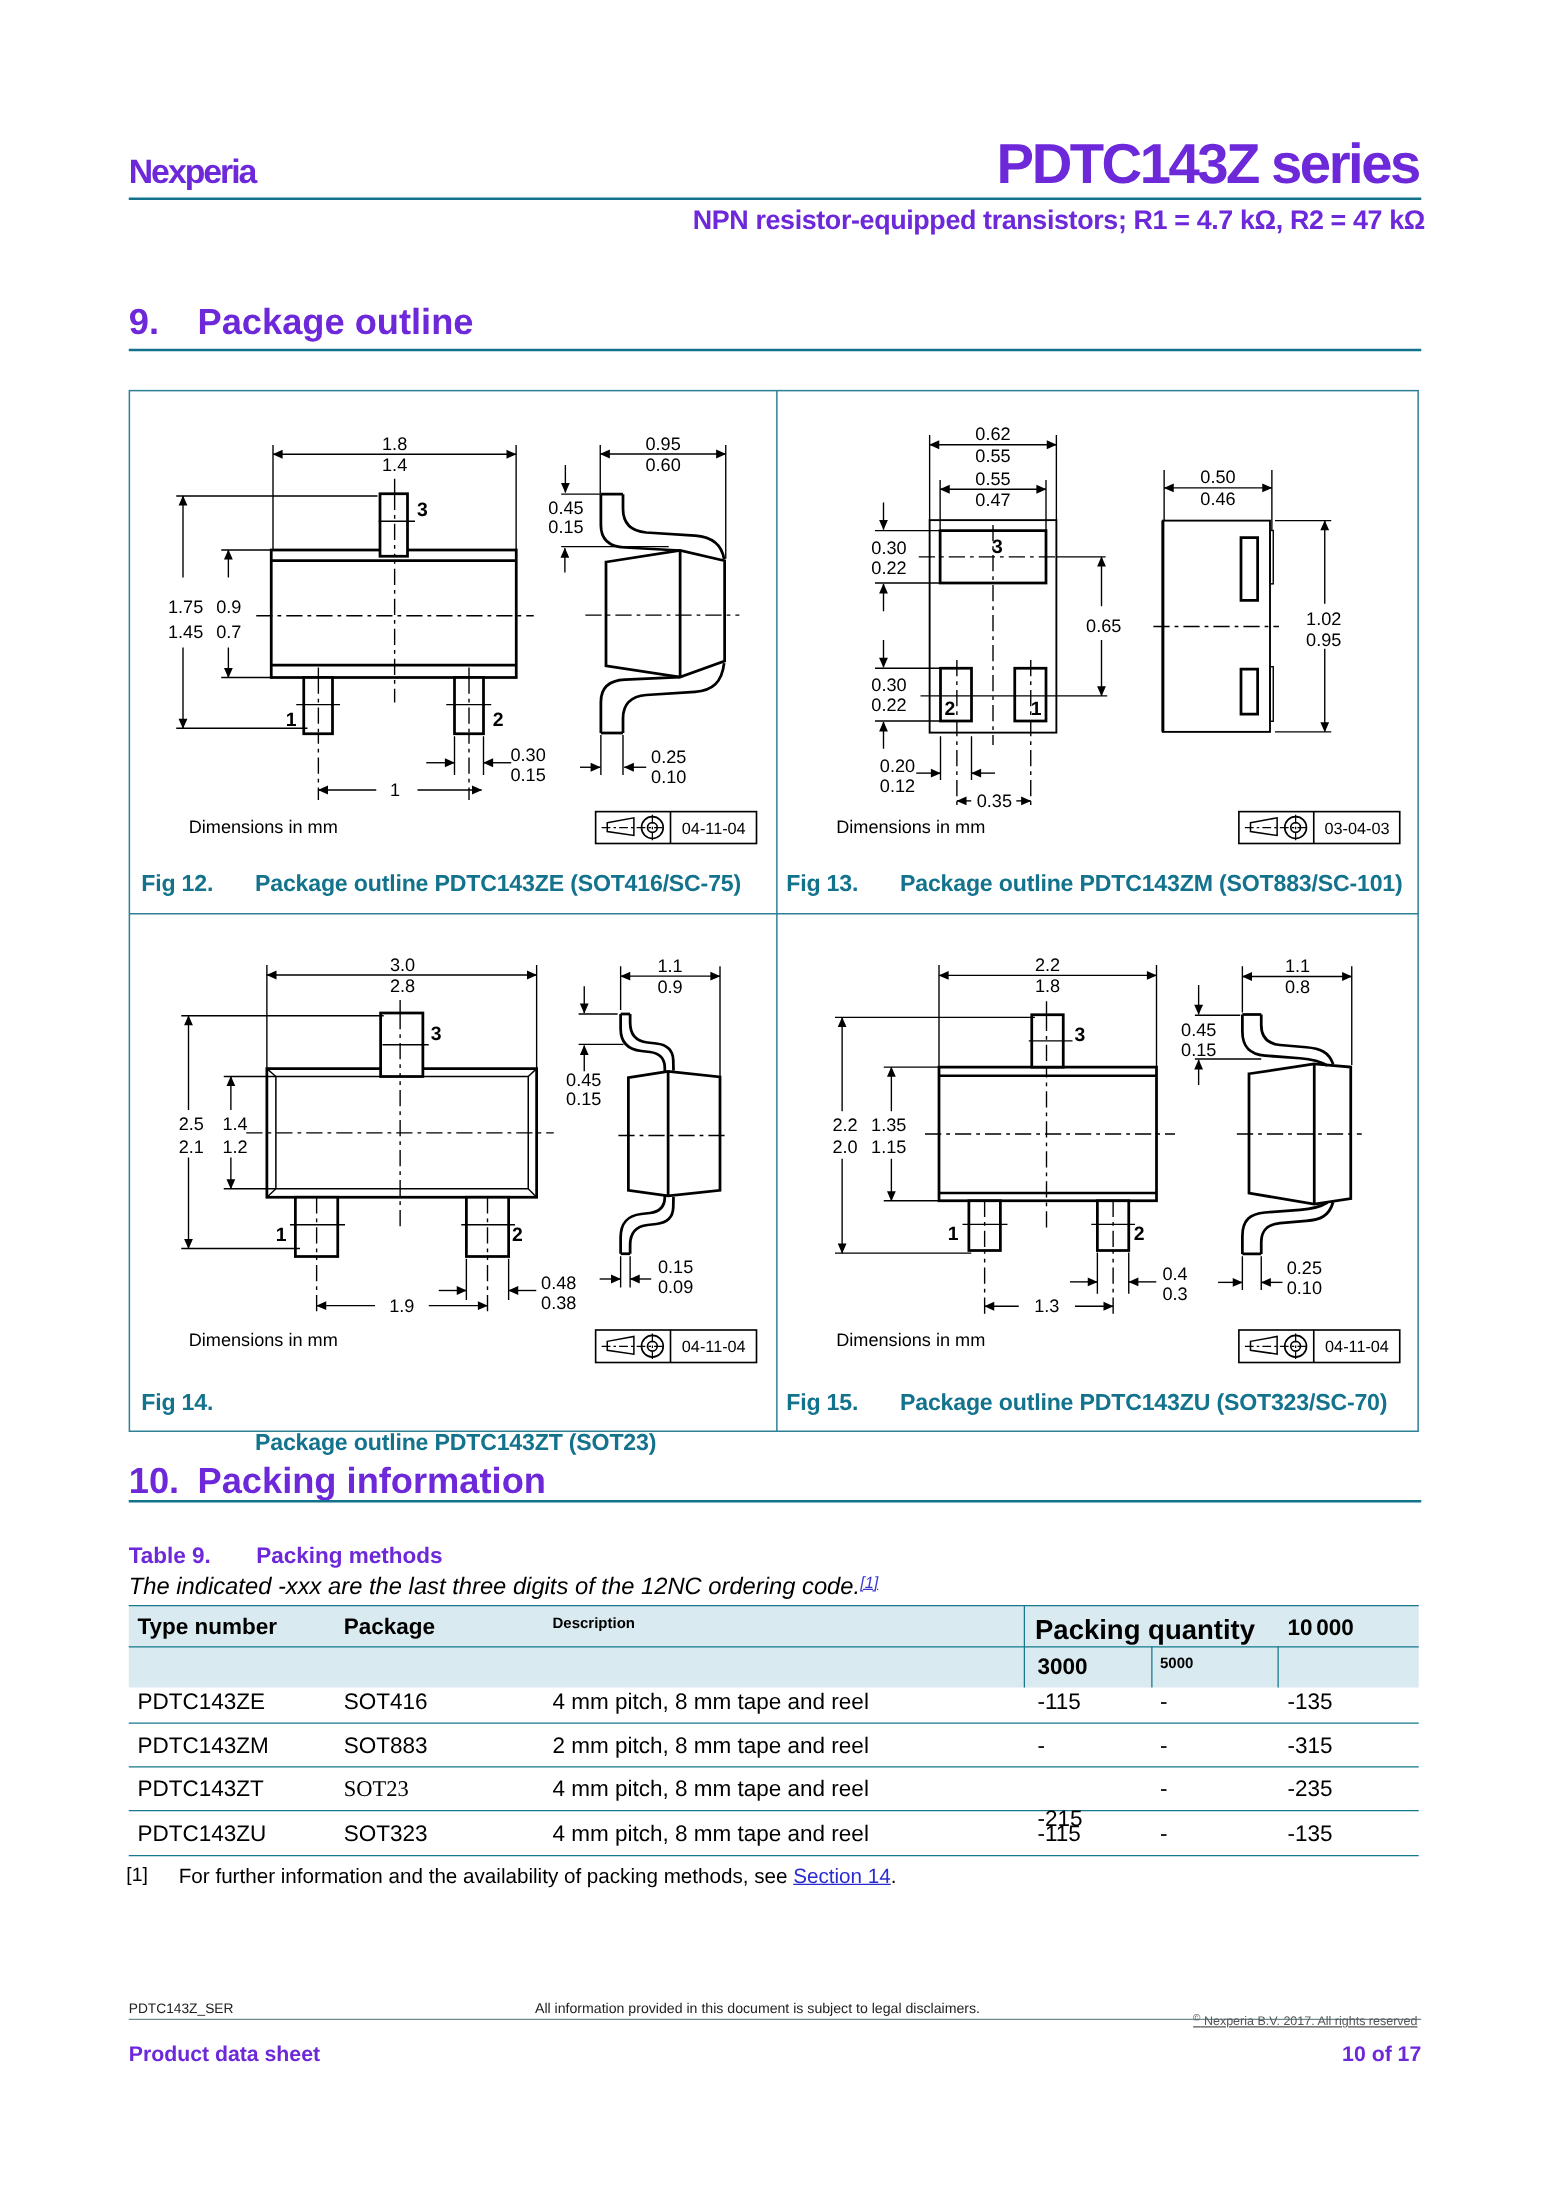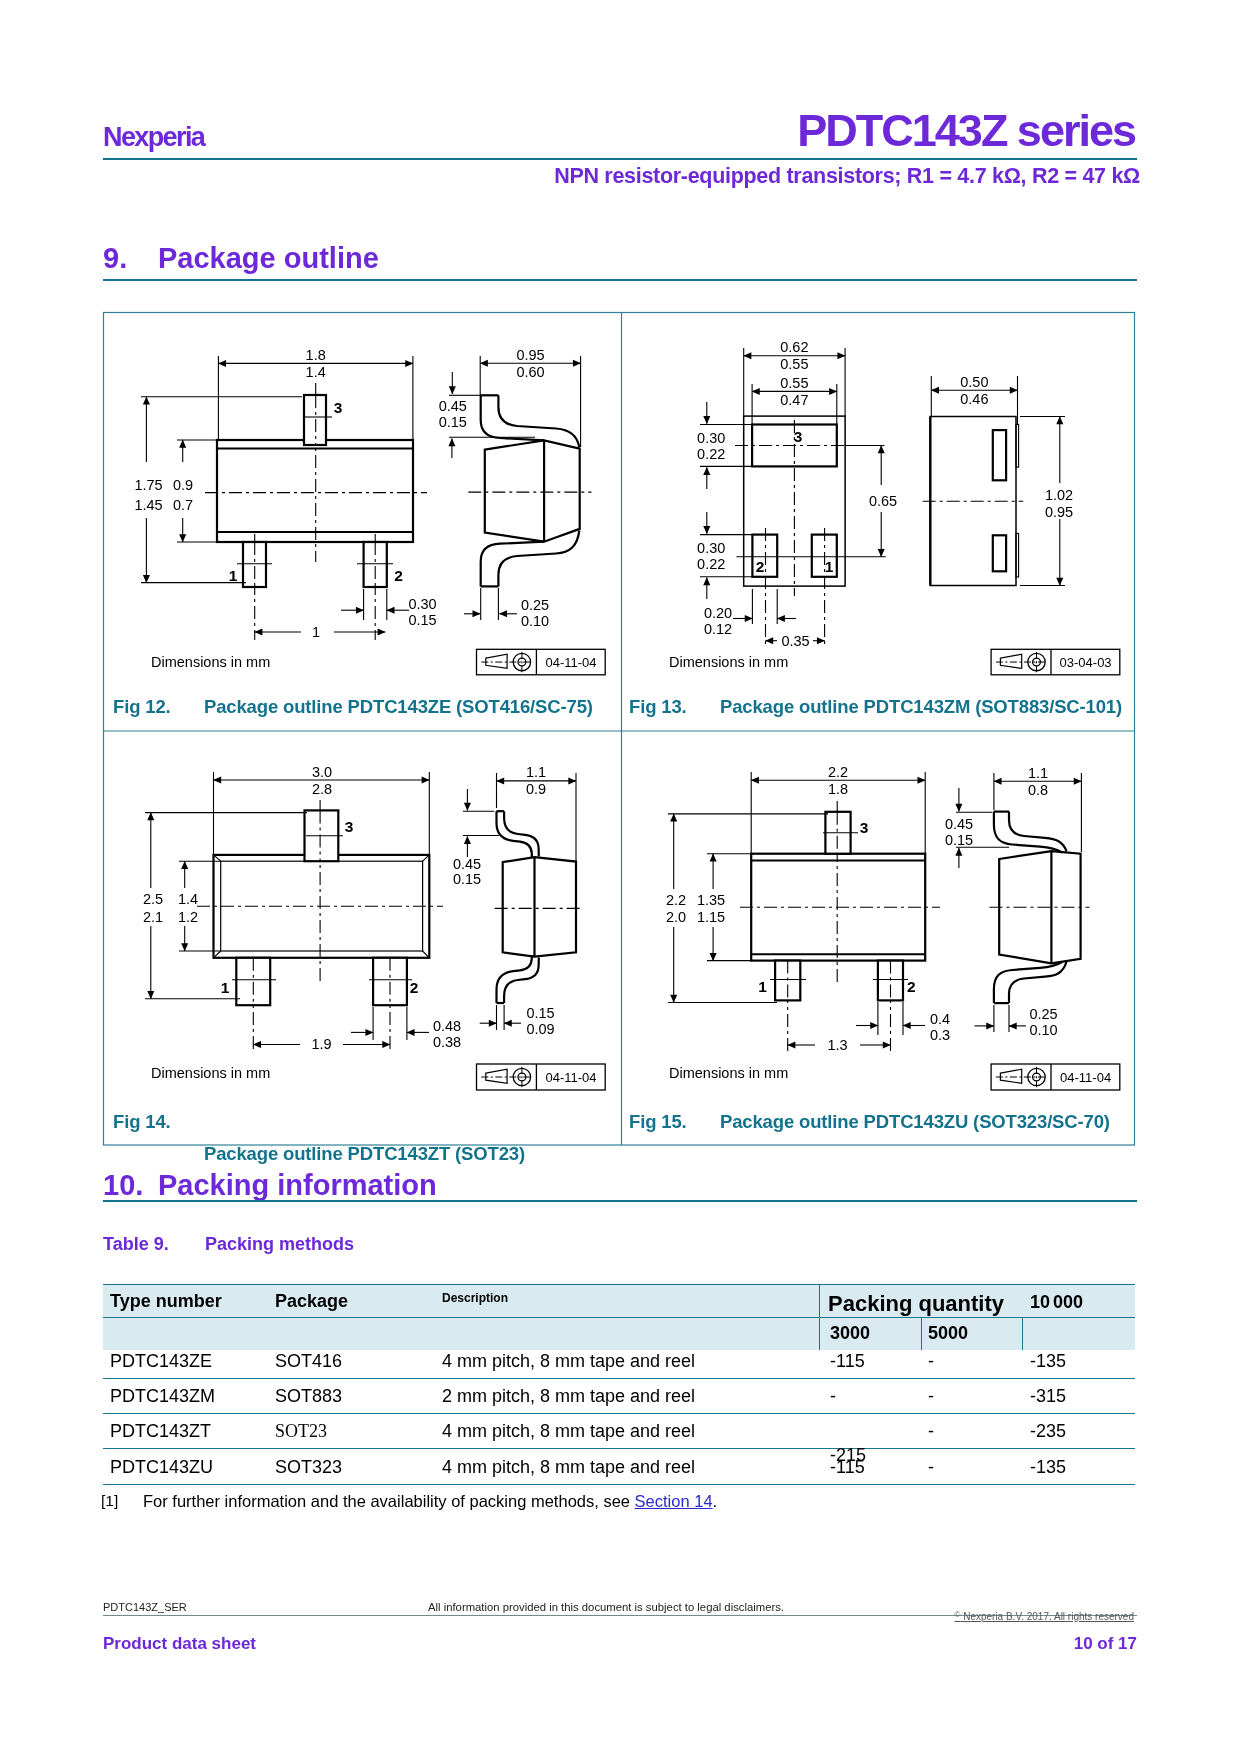--- a/index.html
+++ b/index.html
@@ -453,38 +453,39 @@
 <div class="abs" style="left:669px;top:653.5px;font-size:14.5px;">Dimensions in mm</div>
 <div class="abs" style="left:151px;top:1065px;font-size:14.5px;">Dimensions in mm</div>
 <div class="abs" style="left:669px;top:1065px;font-size:14.5px;">Dimensions in mm</div>
 
 <div class="abs teal b" style="left:103px;top:1168.9px;font-size:29px;">10.</div>
 <div class="abs teal b" style="left:158px;top:1168.9px;font-size:29px;">Packing information</div>
 <div class="abs" style="left:103px;top:1200px;width:1034px;height:0;border-top:2px solid #13738d"></div>
 
 <div class="abs teal b" style="left:103px;top:1234px;font-size:18px;">Table 9.</div>
 <div class="abs teal b" style="left:205px;top:1234px;font-size:18px;">Packing methods</div>
+<div class="abs" style="left:103px;top:1258px;font-size:19px;font-style:italic;">The indicated -xxx are the last three digits of the 12NC ordering code.<span style="font-size:13px;vertical-align:5px;color:#3838cf;text-decoration:underline;">[1]</span></div>
 
 <div class="abs" style="left:103px;top:1284px;width:1032px;height:65.5px;background:#d9eaf0"></div>
 <div class="abs" style="left:103px;top:1283.5px;width:1032px;height:0;border-top:1.4px solid #15788c"></div>
 <div class="abs" style="left:103px;top:1317px;width:1032px;height:0;border-top:1.2px solid #15788c"></div>
 <div class="abs" style="left:819px;top:1284px;width:0;height:65.5px;border-left:1.2px solid #15788c"></div>
 <div class="abs" style="left:920.5px;top:1317px;width:0;height:32.5px;border-left:1.2px solid #15788c"></div>
 <div class="abs" style="left:1022px;top:1317px;width:0;height:32.5px;border-left:1.2px solid #15788c"></div>
 <div class="abs" style="left:103px;top:1378.3px;width:1032px;height:0;border-top:1.2px solid #15788c"></div>
 <div class="abs" style="left:103px;top:1413.3px;width:1032px;height:0;border-top:1.2px solid #15788c"></div>
 <div class="abs" style="left:103px;top:1448.3px;width:1032px;height:0;border-top:1.2px solid #15788c"></div>
 <div class="abs" style="left:103px;top:1483.9px;width:1032px;height:0;border-top:1.6px solid #15788c"></div>
 
 <div class="abs b" style="left:110px;top:1291px;font-size:18px;">Type number</div>
 <div class="abs b" style="left:275px;top:1291px;font-size:18px;">Package</div>
 <div class="abs b" style="left:442px;top:1291px;font-size:12px;">Description</div>
 <div class="abs b" style="left:828px;top:1291px;font-size:22px;">Packing quantity</div>
 <div class="abs b" style="left:830px;top:1323px;font-size:18px;">3000</div>
-<div class="abs b" style="left:928px;top:1323px;font-size:18px;">5000</div>
+<div class="abs b" style="left:928px;top:1323px;font-size:12px;">5000</div>
 <div class="abs b" style="left:1030px;top:1292px;font-size:18px;">10<span style="padding-left:3px">000</span></div>
 
 <div class="abs" style="left:110px;top:1350.7px;font-size:18px;">PDTC143ZE</div>
 <div class="abs" style="left:275px;top:1350.7px;font-size:18px;">SOT416</div>
 <div class="abs" style="left:442px;top:1350.7px;font-size:18px;">4 mm pitch, 8 mm tape and reel</div>
 <div class="abs" style="left:830px;top:1350.7px;font-size:18px;">-115</div>
 <div class="abs" style="left:928px;top:1350.7px;font-size:18px;">-</div>
 <div class="abs" style="left:1030px;top:1350.7px;font-size:18px;">-135</div>
 
 <div class="abs" style="left:110px;top:1385.7px;font-size:18px;">PDTC143ZM</div>

